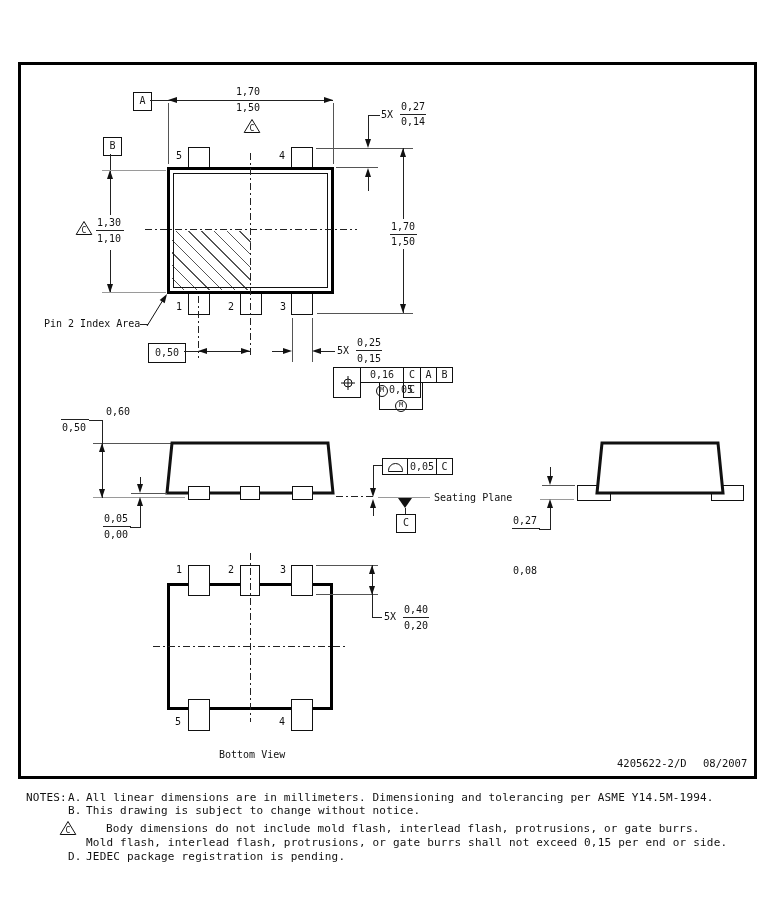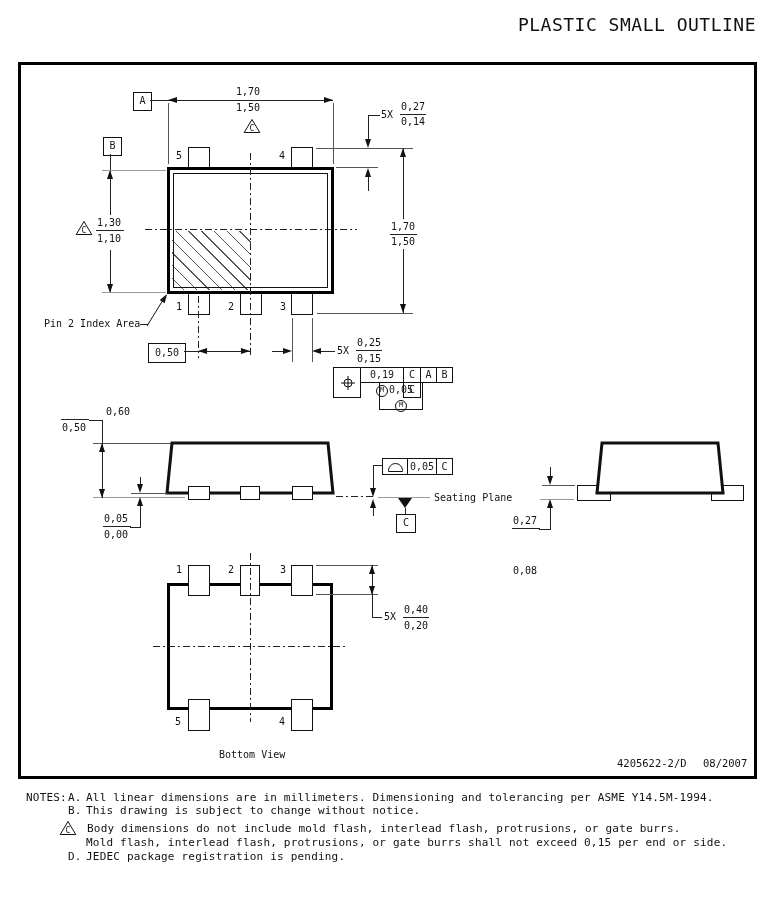--- a/index.html
+++ b/index.html
@@ -29,21 +29,20 @@
   .mc{display:inline-block;width:10px;height:10px;border:1px solid #111;border-radius:50%;font-size:7px;line-height:9px;text-align:center;vertical-align:0px;}
   .dome{width:13px;height:7px;border:1px solid #111;border-radius:13px 13px 0 0;margin:4px auto 0;}
   .dtri{position:absolute;width:0;height:0;border-left:7px solid transparent;border-right:7px solid transparent;border-top:10px solid #111;}
   svg{position:absolute;overflow:visible;}
 </style>
 </head>
 <body>
 
 <div id="page">
 
-  <div class="title" style="right:20px;top:14px;">PLASTIC SMALL OUTLINE</div>
 
   <div class="frame"></div>
 
   <div class="dbox" style="left:133px;top:92px;width:17px;height:17px;">A</div>
   <div class="hl" style="left:150px;top:100px;width:183px;"></div>
   <div class="aL" style="left:168px;top:96.5px;"></div>
   <div class="aR" style="left:324px;top:96.5px;"></div>
   <div class="vl ext" style="left:168px;top:103px;height:61px;"></div>
   <div class="vl ext" style="left:333px;top:103px;height:61px;"></div>
   <div class="t" style="left:236px;top:86px;">1,70</div>
@@ -132,21 +131,21 @@
   <div class="t" style="left:357px;top:353px;">0,15</div>
 
   <div style="position:absolute;left:333px;top:367px;width:120px;height:31px;">
     <div class="cell" style="left:0;top:0;width:28px;height:31px;">
       <svg style="left:7px;top:8px;" width="14" height="14">
         <circle cx="7" cy="7" r="4" fill="none" stroke="#111" stroke-width="1"></circle>
         <line x1="7" y1="0" x2="7" y2="14" stroke="#111" stroke-width="1"></line>
         <line x1="0" y1="7" x2="14" y2="7" stroke="#111" stroke-width="1"></line>
       </svg>
     </div>
-    <div class="cell" style="left:27px;top:0;width:44px;height:16px;"><span>0,19</span> <span class="mc">M</span></div>
+    <div class="cell" style="left:27px;top:0;width:44px;height:16px;"><span>0,16</span> <span class="mc">M</span></div>
     <div class="cell" style="left:70px;top:0;width:18px;height:16px;">C</div>
     <div class="cell" style="left:87px;top:0;width:17px;height:16px;">A</div>
     <div class="cell" style="left:103px;top:0;width:17px;height:16px;">B</div>
     <div class="cell" style="left:27px;top:15px;width:44px;height:28px;margin-left:19px;"><span>0,05</span> <span class="mc">M</span></div>
     <div class="cell" style="left:70px;top:15px;width:18px;height:16px;">C</div>
   </div>
 
   <div class="hl ext" style="left:93px;top:443px;width:79px;"></div>
   <svg style="left:160px;top:438px;" width="180" height="62">
     <polygon points="12,5 168,5 173,55 7,55" fill="#fff" stroke="#111" stroke-width="3"></polygon>
@@ -243,18 +242,18 @@
 
   <div class="tn" style="left:26px;top:791px;">NOTES:</div>
   <div class="tn" style="left:68px;top:791px;">A.</div>
   <div class="tn" style="left:86px;top:791px;">All linear dimensions are in millimeters.  Dimensioning and tolerancing per ASME Y14.5M-1994.</div>
   <div class="tn" style="left:68px;top:804px;">B.</div>
   <div class="tn" style="left:86px;top:804px;">This drawing is subject to change without notice.</div>
   <svg style="left:59px;top:820px;" width="18" height="16">
     <polygon points="9,1.5 16.8,14.5 1.2,14.5" fill="#fff" stroke="#111" stroke-width="1"></polygon>
     <text x="9" y="13" font-size="8" text-anchor="middle" fill="#111">C</text>
   </svg>
-  <div class="tn" style="left:76px;top:822px;padding-left:11px;">Body dimensions do not include mold flash, interlead flash, protrusions, or gate burrs.</div>
+  <div class="tn" style="left:95px;top:822px;padding-left:11px;">Body dimensions do not include mold flash, interlead flash, protrusions, or gate burrs.</div>
   <div class="tn" style="left:86px;top:836px;">Mold flash, interlead flash, protrusions, or gate burrs shall not exceed 0,15 per end or side.</div>
   <div class="tn" style="left:68px;top:850px;">D.</div>
   <div class="tn" style="left:86px;top:850px;">JEDEC package registration is pending.</div>
 
 </div>
 
 </body></html>

